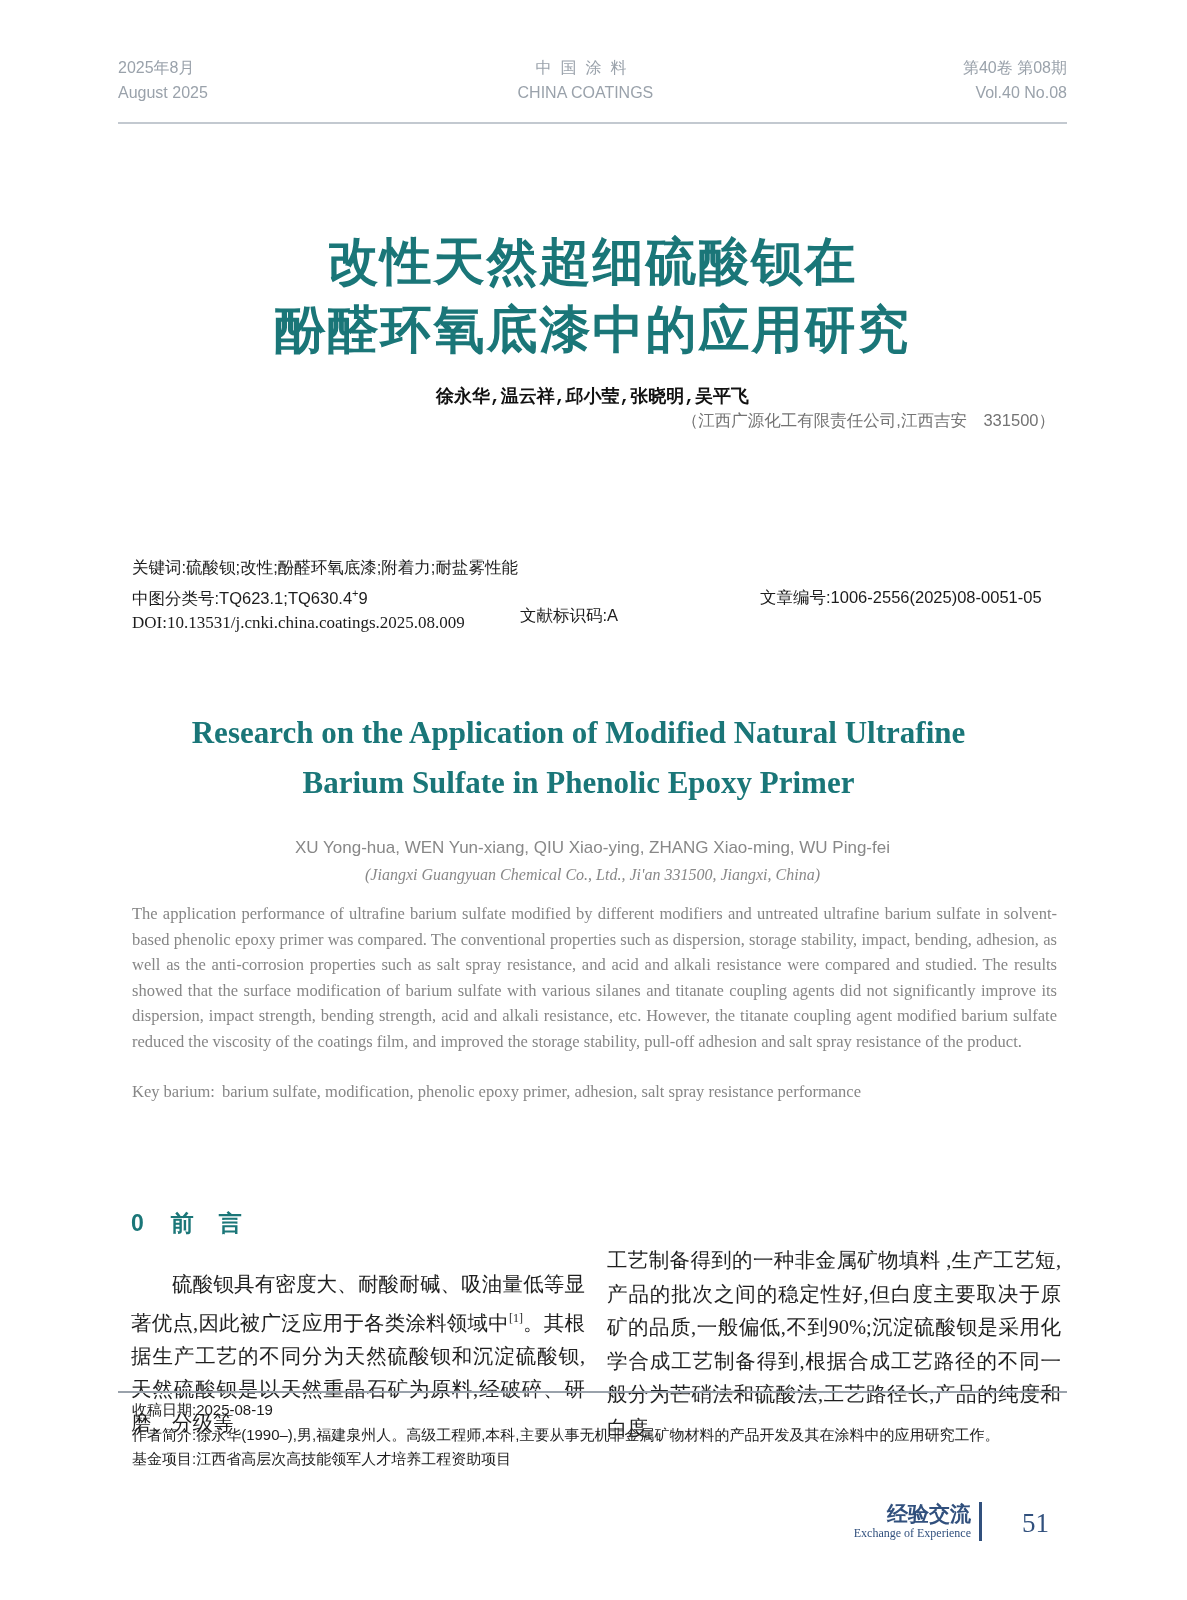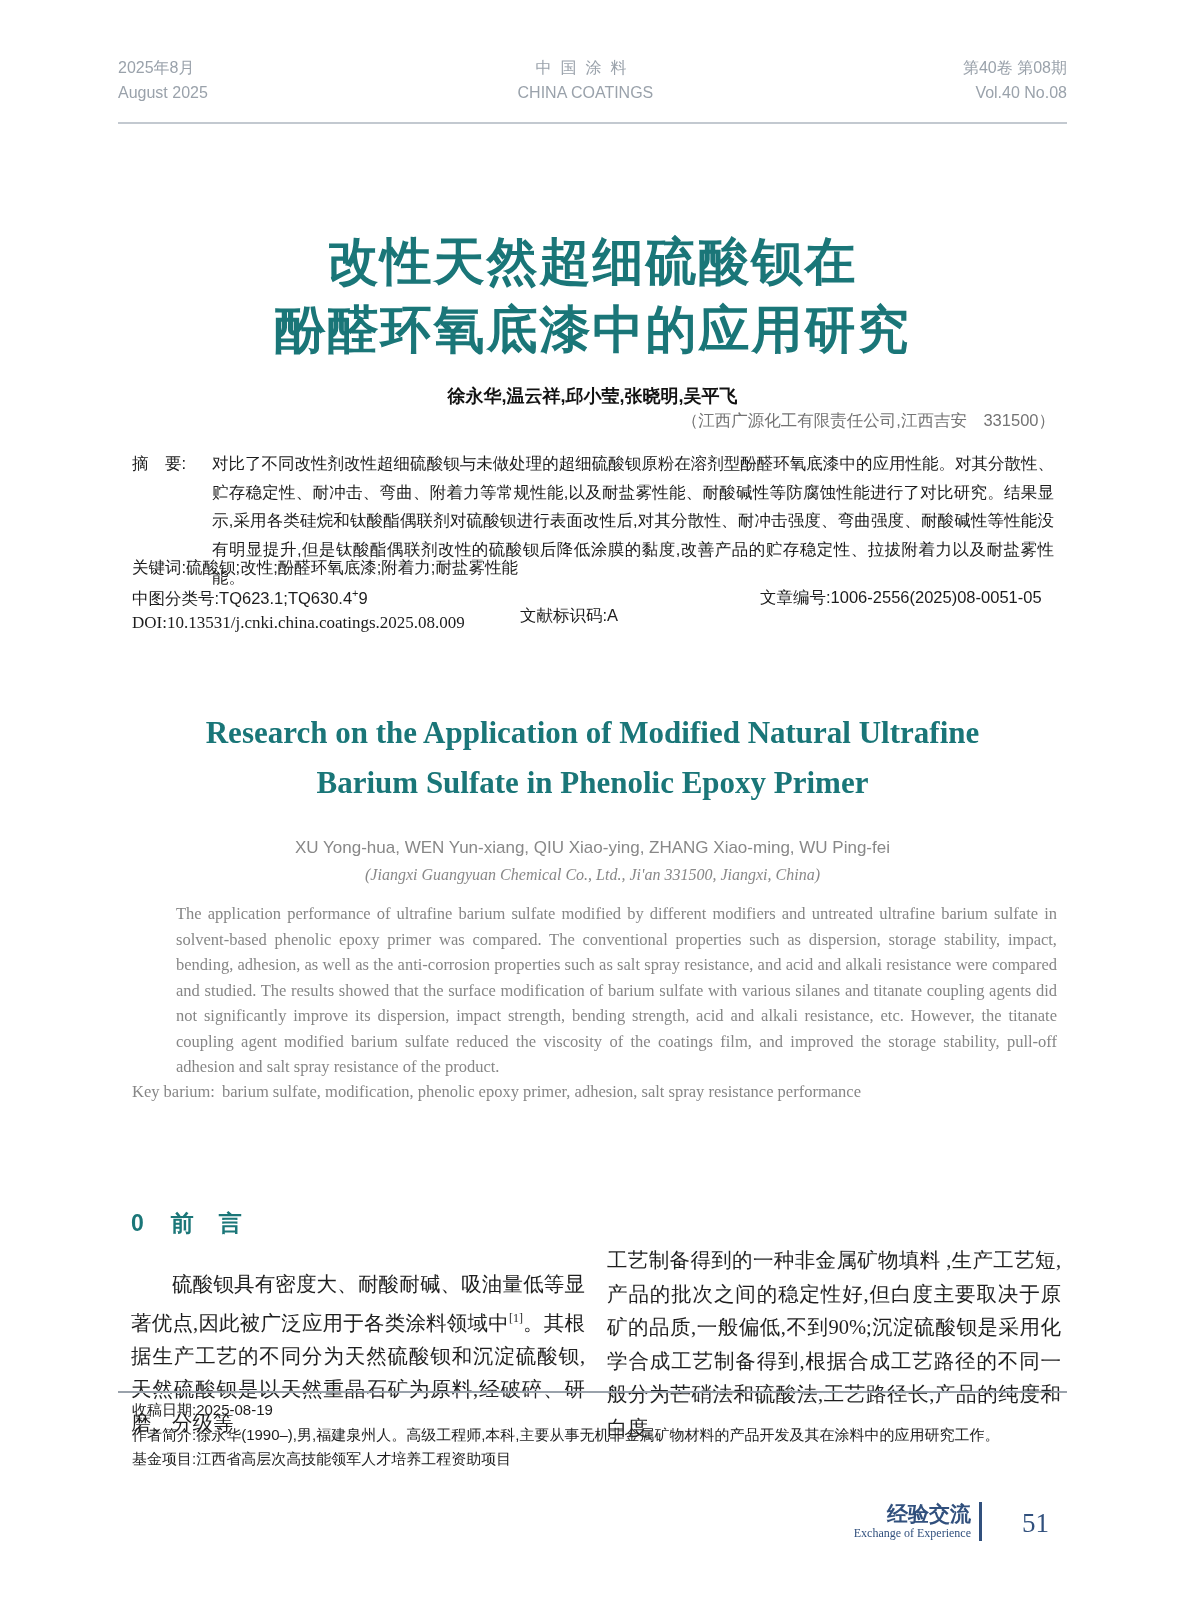--- a/index.html
+++ b/index.html
@@ -31,21 +31,21 @@
   
   .title-cn {
     position: absolute; left: 130px; top: 228px; width: 925px;
     text-align: center;
     color: #1a7678;
     font-size: 51px; font-weight: bold; line-height: 68px;
     letter-spacing: 2px;
   }
   .authors-cn {
     position: absolute; left: 130px; top: 384px; width: 925px;
-    text-align: center; font-size: 18px; font-weight: bold; color: #111;
+    text-align: center; font-size: 18px; font-weight: bold; color: #111; font-family: Liberation Mono, monospace;
   }
   .affil-cn {
     position: absolute; left: 130px; top: 410px; width: 925px;
     text-align: right; font-size: 16.5px; color: #737373;
   }
 
   
   .abstract-cn {
     position: absolute; left: 132px; top: 449px; width: 922px;
     display: flex; font-size: 16.5px; line-height: 28.5px;
@@ -65,42 +65,42 @@
   .meta-row .m3 { position: absolute; left: 628px; }
   .meta-row sup { font-size: 11px; vertical-align: super; }
   .doi-row {
     position: absolute; left: 132px; top: 613px; width: 922px;
     font-family: "Liberation Serif", serif;
     font-size: 17px; color: #1c1c1c;
   }
 
   
   .title-en {
-    position: absolute; left: 130px; top: 708px; width: 925px;
+    position: absolute; left: 116px; top: 708px; width: 925px;
     text-align: center; color: #1a7678;
     font-family: "Liberation Serif", serif;
     font-size: 31px; font-weight: bold; line-height: 50px;
   }
   .authors-en {
     position: absolute; left: 130px; top: 838px; width: 925px;
     text-align: center; font-size: 17px; color: #888888;
   }
   .affil-en {
     position: absolute; left: 130px; top: 866px; width: 925px;
     text-align: center; font-family: "Liberation Serif", serif;
     font-style: italic; font-size: 16px; color: #888888;
   }
   .abstract-en {
     position: absolute; left: 132px; top: 901px; width: 925px;
     display: flex; color: #868686;
     font-family: "Liberation Serif", serif;
     font-size: 16.5px; line-height: 25.5px;
   }
   .abstract-en .label { flex: 0 0 77px; white-space: nowrap; }
-  .abstract-en .text { flex: 1; text-align: justify; margin-left: 44px; }
+  .abstract-en .text { flex: 1; text-align: justify; }
   .keywords-en {
     position: absolute; left: 132px; top: 1082px; width: 925px;
     display: flex; color: #868686;
     font-family: "Liberation Serif", serif; font-size: 16.5px;
   }
   .keywords-en .label { flex: 0 0 90px; white-space: nowrap; }
 
   
   .columns {
     position: absolute; left: 131px; top: 1208px; width: 930px;
@@ -167,24 +167,20 @@
   </div>
 
   <div class="title-cn">
     <div>改性天然超细硫酸钡在</div>
     <div>酚醛环氧底漆中的应用研究</div>
   </div>
 
   <div class="authors-cn">徐永华,温云祥,邱小莹,张晓明,吴平飞</div>
   <div class="affil-cn">（江西广源化工有限责任公司,江西吉安　331500）</div>
 
-  <div class="abstract-cn">
-    <div class="label">摘　要:</div>
-    <div class="text">对比了不同改性剂改性超细硫酸钡与未做处理的超细硫酸钡原粉在溶剂型酚醛环氧底漆中的应用性能。对其分散性、贮存稳定性、耐冲击、弯曲、附着力等常规性能,以及耐盐雾性能、耐酸碱性等防腐蚀性能进行了对比研究。结果显示,采用各类硅烷和钛酸酯偶联剂对硫酸钡进行表面改性后,对其分散性、耐冲击强度、弯曲强度、耐酸碱性等性能没有明显提升,但是钛酸酯偶联剂改性的硫酸钡后降低涂膜的黏度,改善产品的贮存稳定性、拉拔附着力以及耐盐雾性能。</div>
-  </div>
 
   <div class="keywords-cn">
     <div class="label">关键词:</div>
     <div class="text">硫酸钡;改性;酚醛环氧底漆;附着力;耐盐雾性能</div>
   </div>
 
   <div class="meta-row">
     <span class="m1"><span>中图分类号:</span><span>TQ623.1;TQ630.4</span><sup>+</sup><span>9</span></span>
     <span class="m2">文献标识码:A</span>
     <span class="m3">文章编号:1006-2556(2025)08-0051-05</span>

